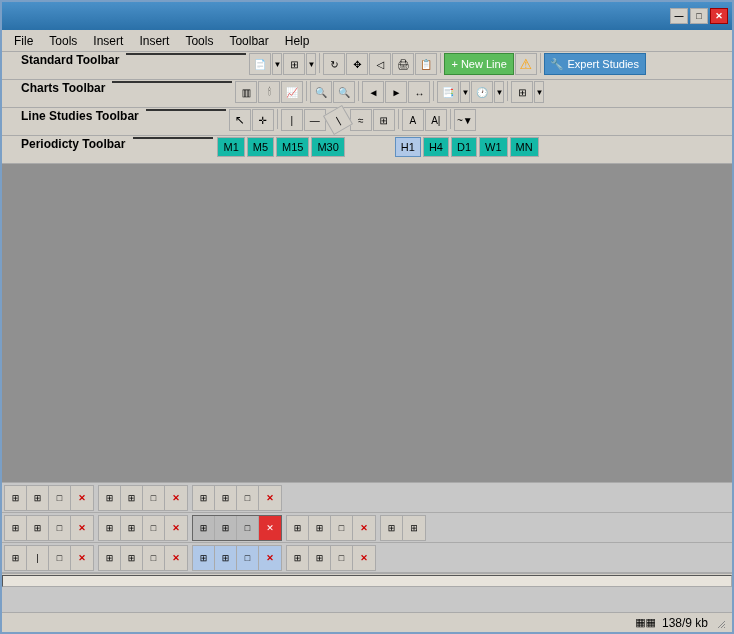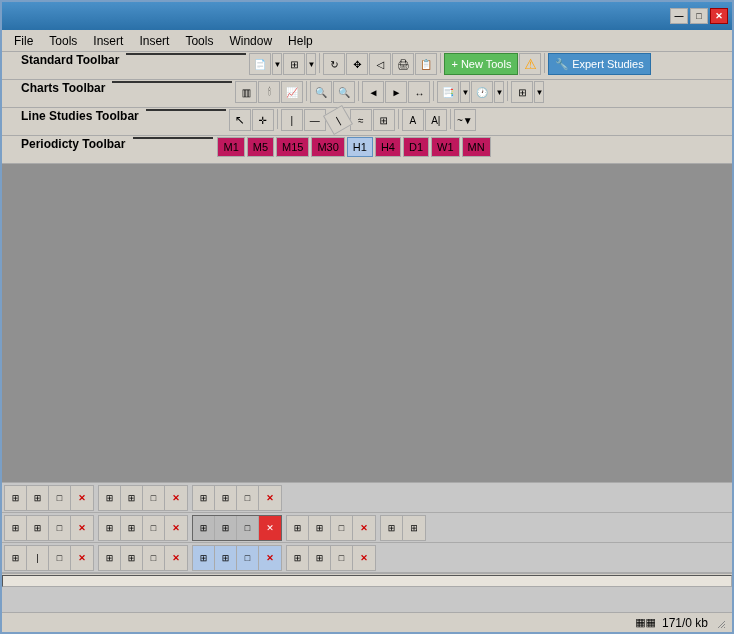--- a/index.html
+++ b/index.html
@@ -152,33 +152,34 @@
       height: 20px;
       background: #aaa;
       margin: 0 2px;
       flex-shrink: 0;
     }
 
     
     .period-btn {
       padding: 2px 5px;
       height: 20px;
-      background: #be185d;
+      background: #14b8a6;
       border: 1px solid #aaa;
       display: flex;
       align-items: center;
       justify-content: center;
       cursor: pointer;
       font-size: 11px;
       flex-shrink: 0;
     }
 
     .period-btn.active {
       background: #b0c8e8;
       border-color: #6090c0;
+      margin-left: 48px;
     }
 
     
     .main-canvas {
       flex: 1;
       background: #909090;
       position: relative;
     }
 
     
@@ -274,42 +275,42 @@
       <div class="title-btn close">✕</div>
     </div>
   </div>
 
   <div class="menu-bar">
     <div class="menu-item">File</div>
     <div class="menu-item">Tools</div>
     <div class="menu-item">Insert</div>
     <div class="menu-item">Insert</div>
     <div class="menu-item">Tools</div>
-    <div class="menu-item">Window</div>
+    <div class="menu-item">Toolbar</div>
     <div class="menu-item">Help</div>
   </div>
 
   <div class="toolbar-row">
     <span class="toolbar-label">Standard Toolbar</span>
     <div class="toolbar-separator-line"></div>
 
     <div class="toolbar-btn">📄</div>
     <div class="toolbar-btn" style="width:10px;font-size:8px;">▼</div>
     <div class="toolbar-btn">⊞</div>
     <div class="toolbar-btn" style="width:10px;font-size:8px;">▼</div>
     <div class="toolbar-divider"></div>
     <div class="toolbar-btn">↻</div>
     <div class="toolbar-btn">✥</div>
     <div class="toolbar-btn">◁</div>
     <div class="toolbar-btn">🖨</div>
     <div class="toolbar-btn">📋</div>
     <div class="toolbar-divider"></div>
     <div class="toolbar-btn-wide toolbar-btn-green">
       <span>+</span>
-      <span>New Tools</span>
+      <span>New Line</span>
     </div>
     <div class="toolbar-btn" style="color:#ffa000;font-size:14px;">⚠</div>
     <div class="toolbar-divider"></div>
     <div class="toolbar-btn-wide toolbar-btn-blue">
       <span>🔧</span>
       <span>Expert Studies</span>
     </div>
   </div>
 
   <div class="toolbar-row">
@@ -465,21 +466,21 @@
       </div>
     </div>
 
     <div class="scroll-area">
       <div class="scroll-track"></div>
     </div>
   </div>
 
   <div class="status-bar">
     <span style="font-size:11px;">▦▦</span>
-    <span>171/0 kb</span>
+    <span>138/9 kb</span>
     <svg width="12" height="12" viewBox="0 0 12 12">
       <line x1="4" y1="11" x2="11" y2="4" stroke="#888" stroke-width="1"></line>
       <line x1="7" y1="11" x2="11" y2="7" stroke="#888" stroke-width="1"></line>
       <line x1="10" y1="11" x2="11" y2="10" stroke="#888" stroke-width="1"></line>
     </svg>
   </div>
 
 </div>
 
 </body></html>

